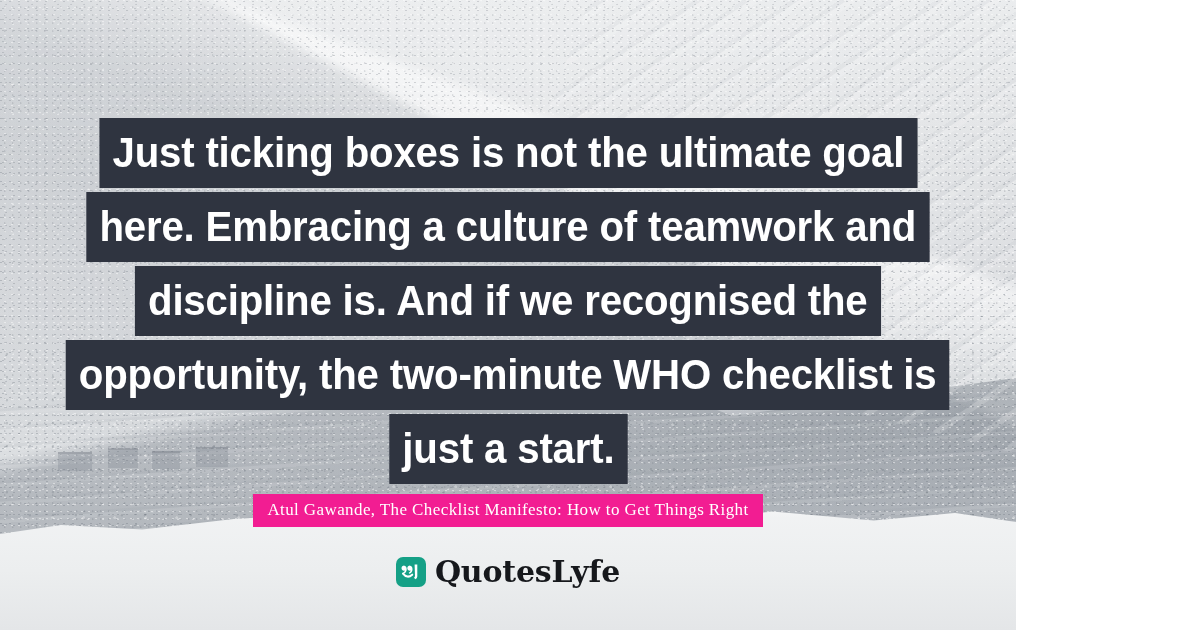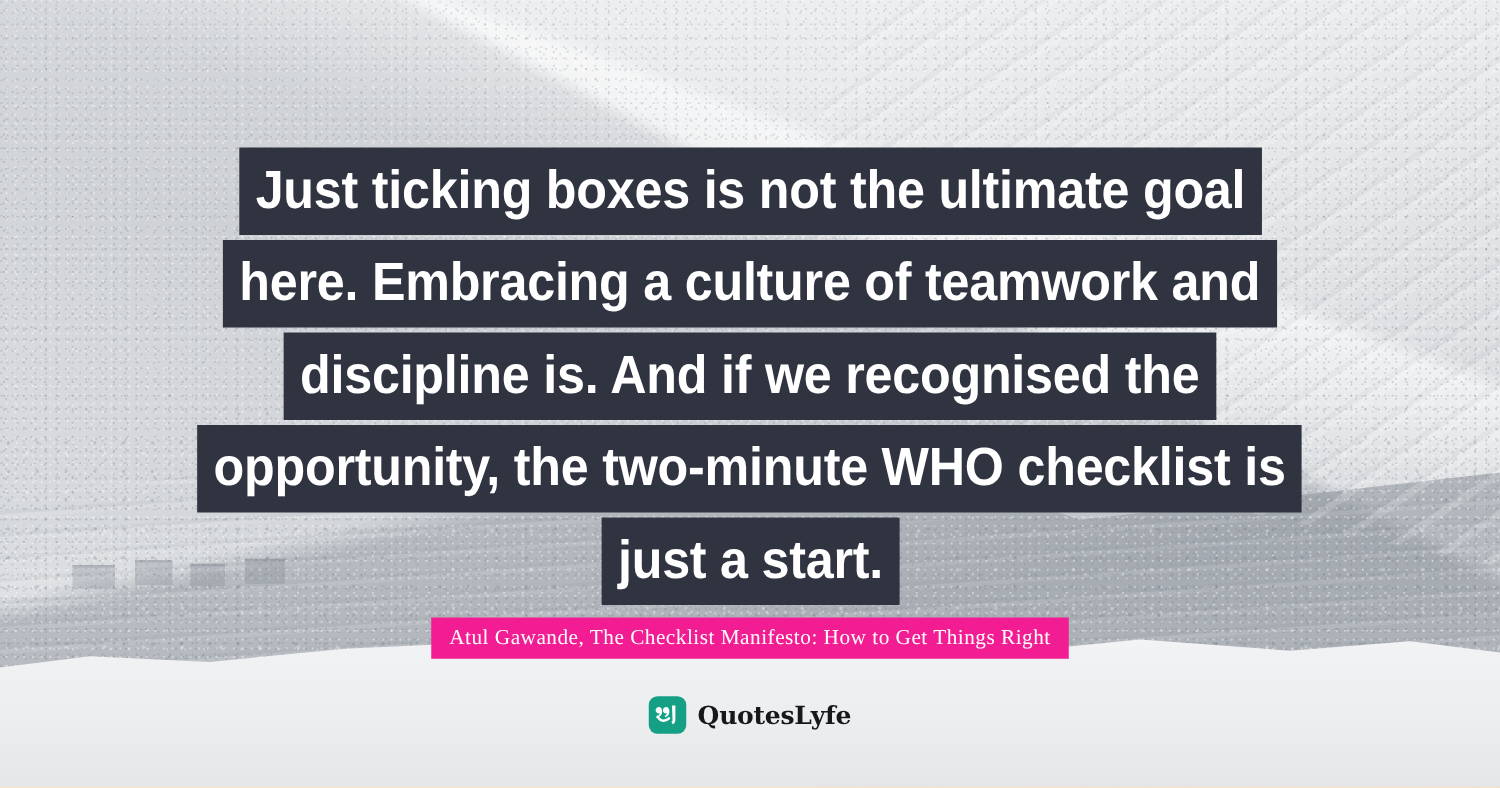--- a/index.html
+++ b/index.html
@@ -3,25 +3,25 @@
 <meta charset="utf-8">
 <title>QuotesLyfe Quote Card</title>
 <style>
   html, body {
     margin: 0;
     padding: 0;
     background: #ffffff;
   }
   #card {
     position: relative;
-    width: 1200px;
+    width: 1016px;
     height: 630px;
     overflow: hidden;
     font-family: "Liberation Sans", sans-serif;
-    background: #fdba74;
+    background: #f0abfc;
   }
 
   
   .bg-layer {
     position: absolute;
     inset: 0;
     pointer-events: none;
   }
   
   .bg-base {
@@ -195,21 +195,21 @@
     background: #15a086;
     display: flex;
     align-items: center;
     justify-content: center;
     flex: 0 0 auto;
   }
   .logo-mark svg { display: block; }
   .logo-word {
     font-family: "DejaVu Serif", "Liberation Serif", serif;
     font-weight: 700;
-    font-size: 20px;
+    font-size: 30px;
     line-height: 1;
     color: #16181c;
     letter-spacing: -0.2px;
   }
 </style>
 </head>
 <body>
 
 <div id="card">
 

